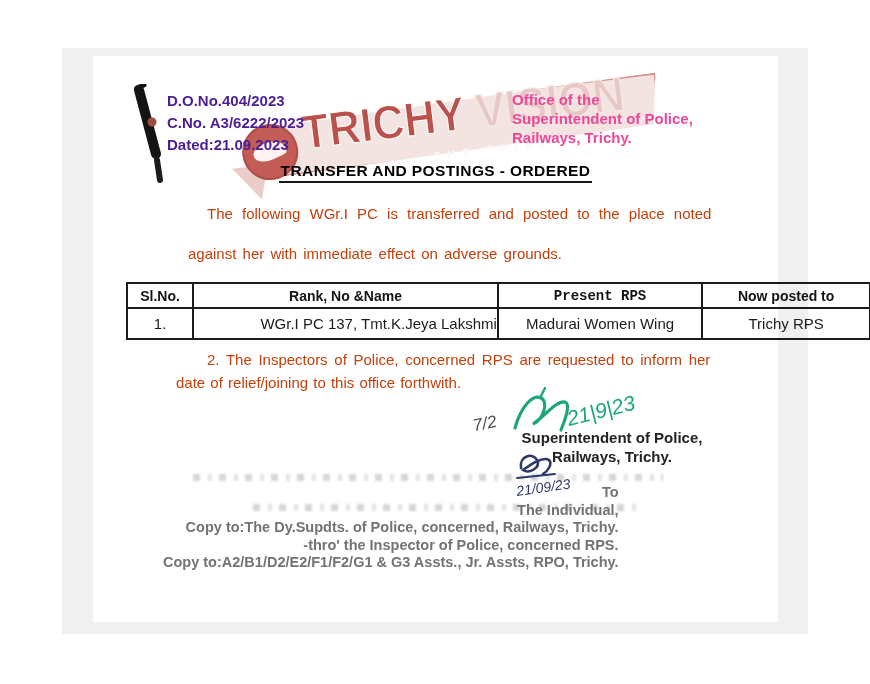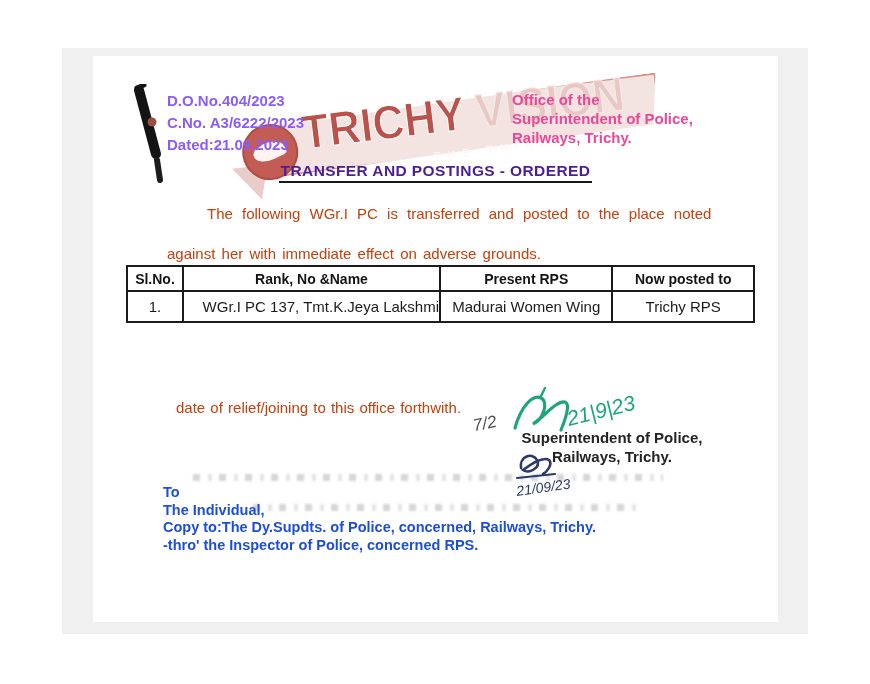--- a/index.html
+++ b/index.html
@@ -29,63 +29,63 @@
     letter-spacing:0px; transform:scaleY(1.08); white-space:nowrap; }
   .wm-brand .t1 { color:#b5433c; -webkit-text-stroke:1px #ffffff; }
   .wm-brand .t2 { color:#e5c4c0; -webkit-text-stroke:1px #f6e9e8; }
   .wm-tagline { position:absolute; left:196px; top:76px; font-size:11px; color:#fdf6f5;
     letter-spacing:7px; font-weight:bold; white-space:nowrap; }
 
   
   .penmark { left:36px; top:28px; z-index:3; }
 
   
-  .refblock { left:74px; top:34px; font-size:15px; font-weight:bold; color:#8b5cf6;
+  .refblock { left:74px; top:34px; font-size:15px; font-weight:bold; color:#4c1d95;
     line-height:22px; z-index:2; }
   .officeblock { left:419px; top:34px; font-size:15px; font-weight:bold; color:#ec4899;
     line-height:19px; z-index:2; }
   .refblock div, .officeblock div { white-space:nowrap; }
 
   .title { left:0; top:106px; width:100%; text-align:center; z-index:2; }
-  .title span { font-size:15.5px; font-weight:bold; color:#4c1d95;
+  .title span { font-size:15.5px; font-weight:bold; color:#000000;
     border-bottom:2.5px solid #171717; padding:0 2px 2px 2px; letter-spacing:.4px; }
 
   .para { font-size:15px; color:#c2410c; white-space:nowrap; z-index:2; }
   .p1a { left:114px; top:149px; word-spacing:5px; }
-  .p1b { left:74px;  top:189px; word-spacing:2px; }
+  .p1b { left:95px;  top:189px; word-spacing:2px; }
   .p2a { left:114px; top:295px; word-spacing:2.5px; }
-  .p2b { left:83px;  top:343px; word-spacing:1px; }
+  .p2b { left:83px;  top:318px; word-spacing:1px; }
 
   
-  .ordtable { left:33px; top:209px; width:629px; border-collapse:collapse; z-index:2;padding-left:34px; }
+  .ordtable { left:33px; top:226px; width:745px; border-collapse:collapse; z-index:2;padding-left:34px; }
   .ordtable th, .ordtable td { border:2px solid #1b1b1b; text-align:center;
     vertical-align:middle; }
   .ordtable th { font-size:14px; font-weight:bold; height:25px; color:#141414; }
   .ordtable td { font-size:15px; height:31px; color:#1b1b1b; }
   .ordtable td.cname { text-align:right; padding-left:9px; }
-  .c0 { width:56px; } .c1 { width:258px; } .c2 { width:173px; } .c3 { width:142px; }
+  .c0 { width:56px; } .c1 { width:258px; } .c2 { width:173px;font-family:Liberation Mono, monospace; } .c3 { width:142px; }
 
   
   .pagemark { left:380px; top:358px; font-size:17px; font-style:italic; color:#4a4a4a;
     transform:rotate(-12deg); z-index:3; }
   .signblock { left:404px; top:372px; width:230px; text-align:center; font-size:15px;
     font-weight:bold; color:#232323; line-height:19px; z-index:2; }
   .sig-green { left:414px; top:330px; z-index:4; }
   .sig-blue  { left:420px; top:390px; z-index:4; }
 
   
   .bleed { height:7px; z-index:1; filter:blur(1.1px); opacity:.55;
     background:repeating-linear-gradient(90deg, rgba(90,90,95,.45) 0 7px,
       transparent 7px 15px, rgba(90,90,95,.3) 15px 19px, transparent 19px 26px); }
   .bleedA { left:100px; top:418px; width:470px; }
   .bleedB { left:160px; top:448px; width:390px; }
 
   
-  .footer { left:70px; top:428px; font-size:14.5px; font-weight:bold; color:#1d4ed8;
-    line-height:17.5px; z-index:2; white-space:nowrap; }
+  .footer { left:70px; top:428px; font-size:14.5px; font-weight:bold; color:#737373;
+    line-height:17.5px; z-index:2; white-space:nowrap;text-align:right; }
   .footer .light { font-weight:normal; }
 </style>
 </head>
 <body>
 
 <div class="frame"></div>
 
 <div class="page">
 
   <div class="watermark">
@@ -132,20 +132,21 @@
     </tr>
     <tr>
       <td>1.</td>
       <td class="cname">WGr.I PC 137, Tmt.K.Jeya Lakshmi</td>
       <td>Madurai Women Wing</td>
       <td>Trichy RPS</td>
     </tr>
   </tbody>
     </table>
 
+  <div class="abs para p2a">2. The Inspectors of Police, concerned RPS are requested to inform her</div>
   <div class="abs para p2b">date of relief/joining to this office forthwith.</div>
 
   <div class="abs pagemark">7/2</div>
 
   <svg class="abs sig-green" width="170" height="62" viewBox="0 0 170 62">
     <path d="M8,42 C14,20 26,8 34,12 C42,16 36,34 26,38 C38,30 50,14 58,16 C64,18 58,34 54,44" fill="none" stroke="#1ca57c" stroke-width="3.2" stroke-linecap="round"></path>
     <path d="M34,10 L38,2" fill="none" stroke="#1ca57c" stroke-width="2.4" stroke-linecap="round"></path>
     <text x="62" y="40" font-size="21" font-style="italic" fill="#1ca57c" transform="rotate(-14 62 40)">21|9|23</text>
   </svg>
 
@@ -161,15 +162,16 @@
   </svg>
 
   <div class="abs bleed bleedA"></div>
   <div class="abs bleed bleedB"></div>
 
   <div class="abs footer">
     <div>To</div>
     <div>The Individual,</div>
     <div>Copy  to:The Dy.Supdts. of Police, concerned, Railways, Trichy.</div>
     <div>-thro' the Inspector of Police, concerned RPS.</div>
+    <div>Copy  to:A2/B1/D2/E2/F1/F2/G1 &amp; G3 Assts., Jr. Assts, RPO, Trichy.</div>
   </div>
 
 </div>
 
 </body></html>

